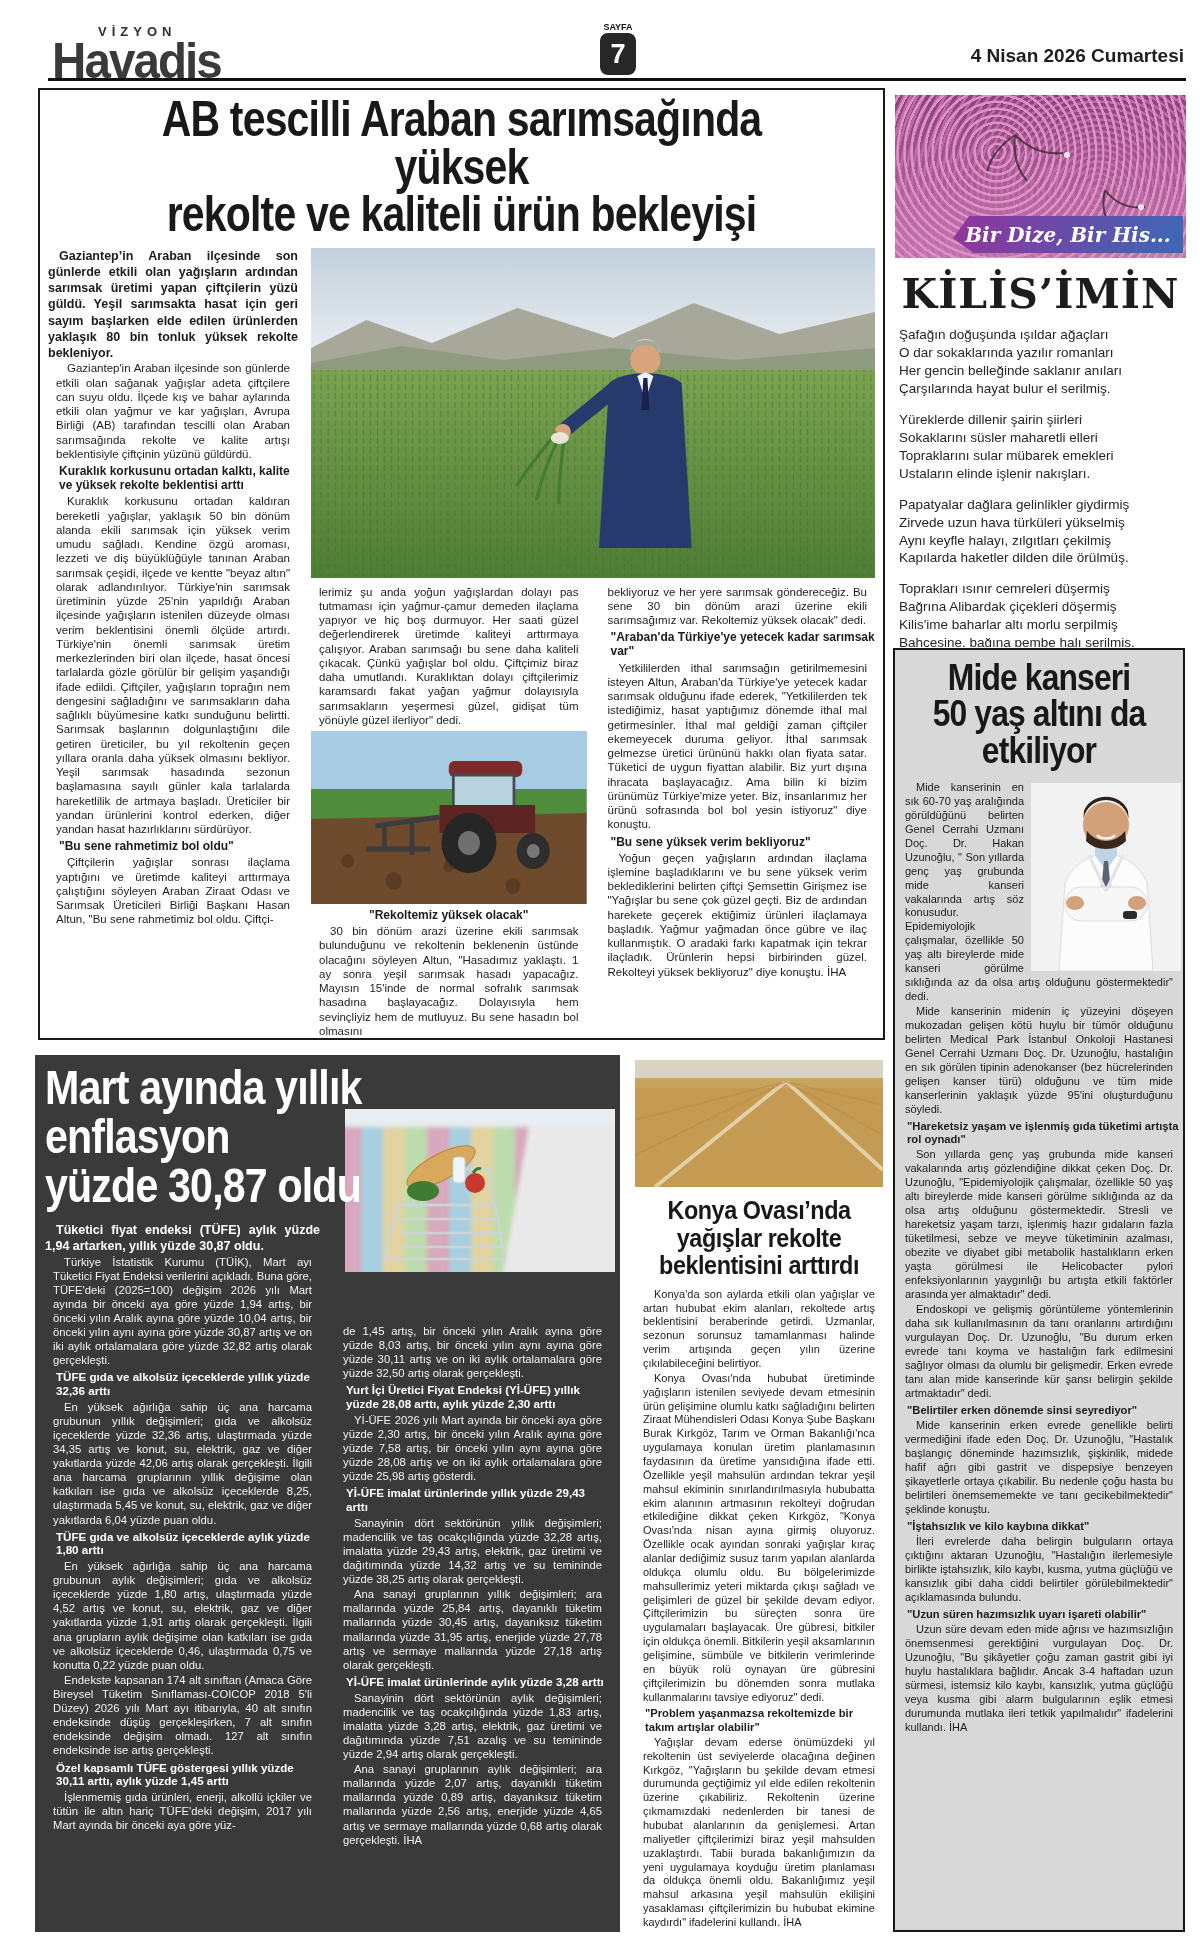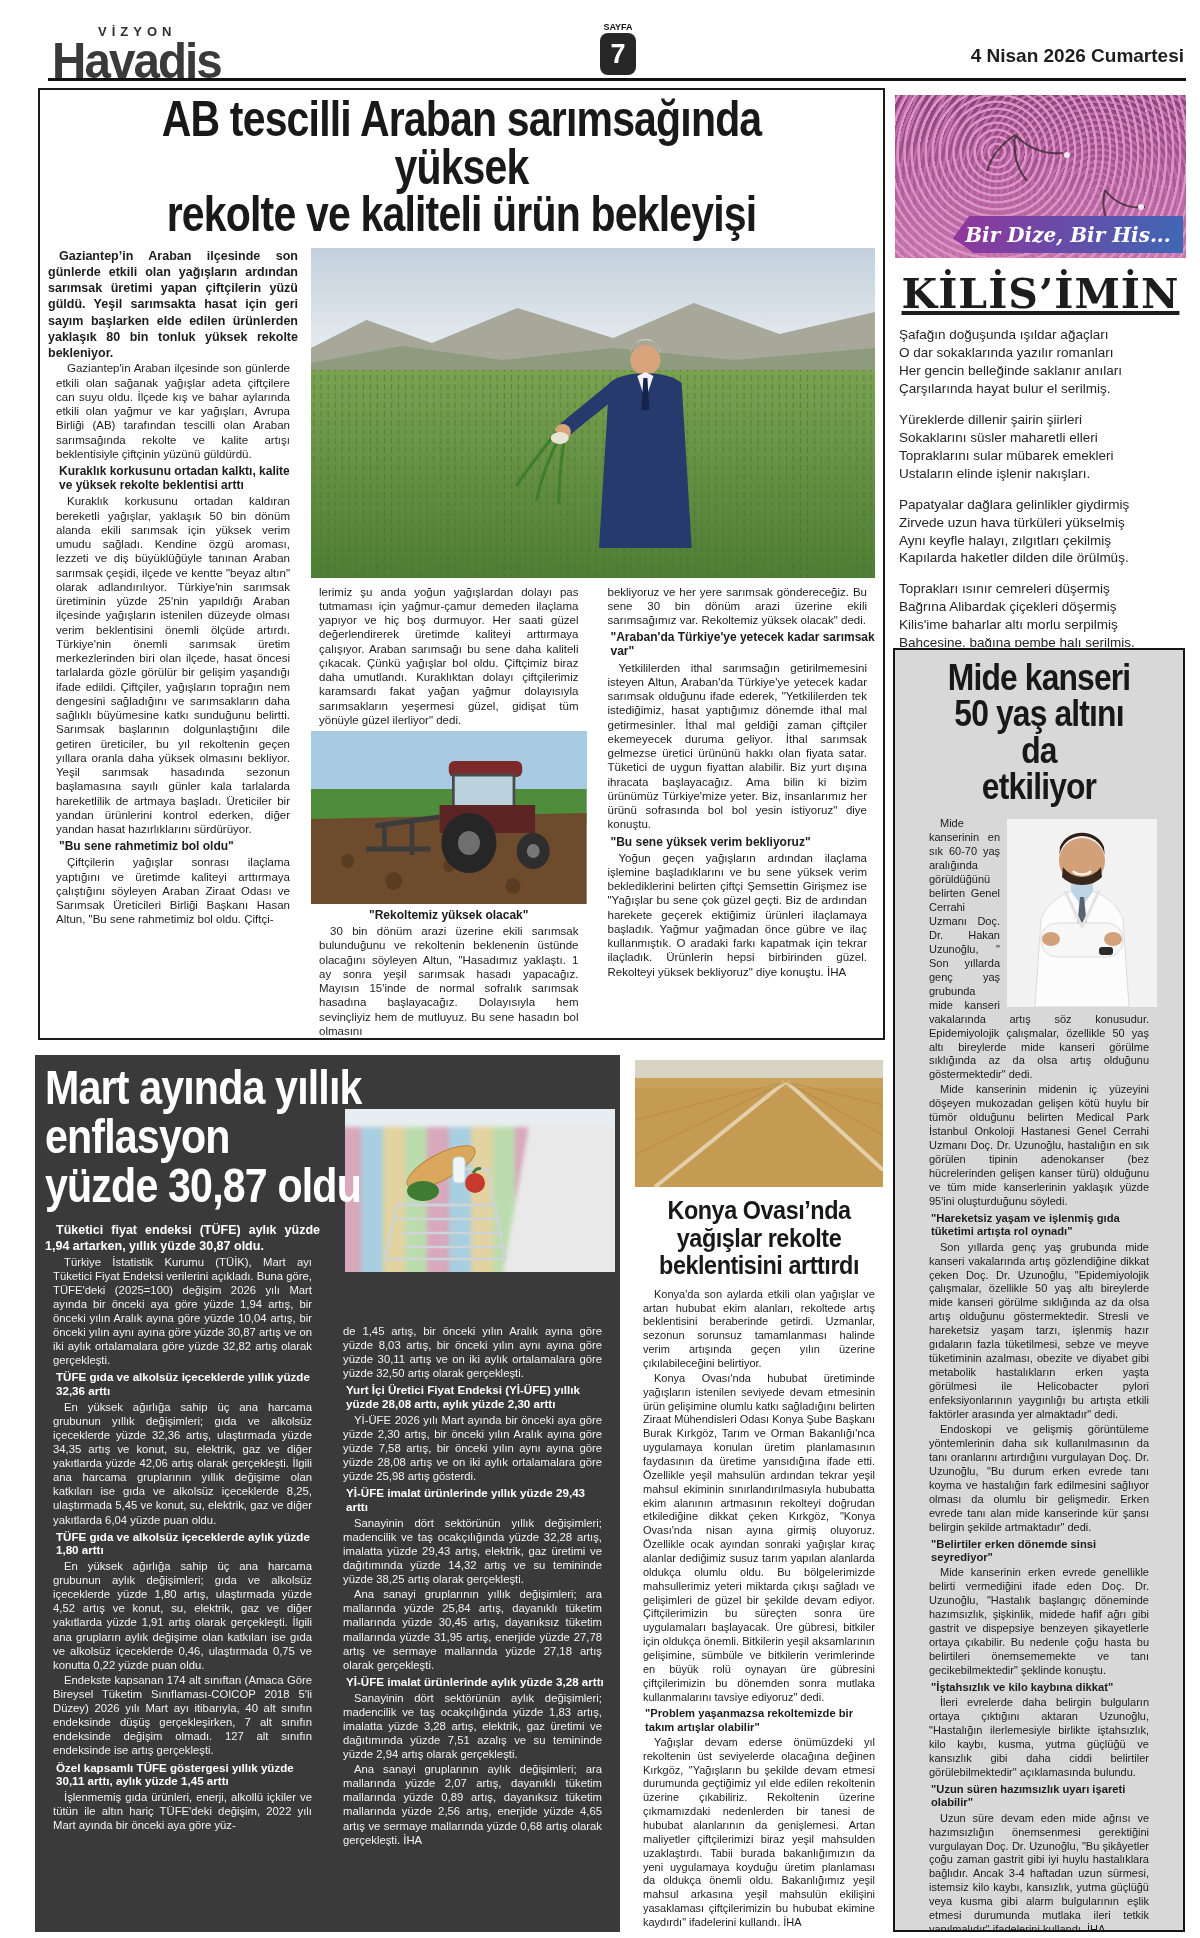--- a/index.html
+++ b/index.html
@@ -53,26 +53,26 @@
        repeating-radial-gradient(circle at 35% 35%, #dc93c6 0 2px, rgba(0,0,0,0) 3px 7px),
        repeating-radial-gradient(circle at 70% 60%, #c06aa8 0 2px, rgba(0,0,0,0) 3px 6px),
        linear-gradient(180deg,#8a4279, #ad5b96 55%, #c77bb2); }
   .ribbon { position:absolute; right:3px; bottom:5px; left:58px; height:37px;
             background:linear-gradient(100deg,#93359b 0%, #6a4aa8 45%, #3e68b4 100%);
             clip-path:polygon(0 60%, 7% 0, 100% 0, 100% 100%, 9% 100%);
             display:flex; align-items:center; justify-content:center;
             font-family:"DejaVu Serif","Liberation Serif",serif; font-style:italic; font-weight:bold;
             color:#fff; font-size:20px; }
   .poem-title { text-align:center; font-family:"DejaVu Serif","Liberation Serif",serif; font-weight:bold;
-                font-size:41px; margin:12px 0 8px; color:#1d1d1d; letter-spacing:1px;text-decoration:underline; }
+                font-size:41px; margin:12px 0 8px; color:#1d1d1d; letter-spacing:1px; }
   .stanza { white-space:pre-line; font-size:13.5px; line-height:1.33; color:#262626; margin:0 0 13px 4px; text-align:left; }
 
   
   .cancer-box { position:absolute; left:893px; top:648px; width:292px; height:1284px; background:#d8d8d8;
-                border:2px solid #151515; box-sizing:border-box; padding:10px 26px; overflow:hidden; }
+                border:2px solid #151515; box-sizing:border-box; padding:10px 2px; overflow:hidden; }
   .cancer-title { text-align:center; font-weight:bold; font-size:37px; line-height:.98; letter-spacing:-1px;
                   transform:scaleX(.86); transform-origin:center top; margin-bottom:12px; color:#181818; }
   .doc-photo { float:right; width:150px; height:188px; margin:2px 0 5px 7px; background:#f2f2f2; }
   .cb .bp { font-size:11px; line-height:1.27; }
   .cb .sh { font-size:11.2px; padding-left:10px; }
 
   
   .inf-box { position:absolute; left:35px; top:1055px; width:585px; height:877px; background:#3a3a3a;
              color:#f3f3f3; box-sizing:border-box; padding:8px 10px; overflow:hidden; }
   .inf-h { font-weight:bold; font-size:49px; line-height:1.0; color:#fff; letter-spacing:-1px;
@@ -298,21 +298,21 @@
     <div class="inf-cols">
       <div class="inf-col">
         <div class="lead">Tüketici fiyat endeksi (TÜFE) aylık yüzde 1,94 artarken, yıllık yüzde 30,87 oldu.</div>
         <div class="bp">Türkiye İstatistik Kurumu (TÜİK), Mart ayı Tüketici Fiyat Endeksi verilerini açıkladı. Buna göre, TÜFE'deki (2025=100) değişim 2026 yılı Mart ayında bir önceki aya göre yüzde 1,94 artış, bir önceki yılın Aralık ayına göre yüzde 10,04 artış, bir önceki yılın aynı ayına göre yüzde 30,87 artış ve on iki aylık ortalamalara göre yüzde 32,82 artış olarak gerçekleşti.</div>
         <div class="sh">TÜFE gıda ve alkolsüz içeceklerde yıllık yüzde 32,36 arttı</div>
         <div class="bp">En yüksek ağırlığa sahip üç ana harcama grubunun yıllık değişimleri; gıda ve alkolsüz içeceklerde yüzde 32,36 artış, ulaştırmada yüzde 34,35 artış ve konut, su, elektrik, gaz ve diğer yakıtlarda yüzde 42,06 artış olarak gerçekleşti. İlgili ana harcama gruplarının yıllık değişime olan katkıları ise gıda ve alkolsüz içeceklerde 8,25, ulaştırmada 5,45 ve konut, su, elektrik, gaz ve diğer yakıtlarda 6,04 yüzde puan oldu.</div>
         <div class="sh">TÜFE gıda ve alkolsüz içeceklerde aylık yüzde 1,80 arttı</div>
         <div class="bp">En yüksek ağırlığa sahip üç ana harcama grubunun aylık değişimleri; gıda ve alkolsüz içeceklerde yüzde 1,80 artış, ulaştırmada yüzde 4,52 artış ve konut, su, elektrik, gaz ve diğer yakıtlarda yüzde 1,91 artış olarak gerçekleşti. İlgili ana grupların aylık değişime olan katkıları ise gıda ve alkolsüz içeceklerde 0,46, ulaştırmada 0,75 ve konutta 0,22 yüzde puan oldu.</div>
         <div class="bp">Endekste kapsanan 174 alt sınıftan (Amaca Göre Bireysel Tüketim Sınıflaması-COICOP 2018 5'li Düzey) 2026 yılı Mart ayı itibarıyla, 40 alt sınıfın endeksinde düşüş gerçekleşirken, 7 alt sınıfın endeksinde değişim olmadı. 127 alt sınıfın endeksinde ise artış gerçekleşti.</div>
         <div class="sh">Özel kapsamlı TÜFE göstergesi yıllık yüzde 30,11 arttı, aylık yüzde 1,45 arttı</div>
-        <div class="bp">İşlenmemiş gıda ürünleri, enerji, alkollü içkiler ve tütün ile altın hariç TÜFE'deki değişim, 2022 yılı Mart ayında bir önceki aya göre yüz-</div>
+        <div class="bp">İşlenmemiş gıda ürünleri, enerji, alkollü içkiler ve tütün ile altın hariç TÜFE'deki değişim, 2017 yılı Mart ayında bir önceki aya göre yüz-</div>
       </div>
       <div class="inf-col inf-col2">
         <div class="bp" style="text-indent:0">de 1,45 artış, bir önceki yılın Aralık ayına göre yüzde 8,03 artış, bir önceki yılın aynı ayına göre yüzde 30,11 artış ve on iki aylık ortalamalara göre yüzde 32,50 artış olarak gerçekleşti.</div>
         <div class="sh">Yurt İçi Üretici Fiyat Endeksi (Yİ-ÜFE) yıllık yüzde 28,08 arttı, aylık yüzde 2,30 arttı</div>
         <div class="bp">Yİ-ÜFE 2026 yılı Mart ayında bir önceki aya göre yüzde 2,30 artış, bir önceki yılın Aralık ayına göre yüzde 7,58 artış, bir önceki yılın aynı ayına göre yüzde 28,08 artış ve on iki aylık ortalamalara göre yüzde 25,98 artış gösterdi.</div>
         <div class="sh">Yİ-ÜFE imalat ürünlerinde yıllık yüzde 29,43 arttı</div>
         <div class="bp">Sanayinin dört sektörünün yıllık değişimleri; madencilik ve taş ocakçılığında yüzde 32,28 artış, imalatta yüzde 29,43 artış, elektrik, gaz üretimi ve dağıtımında yüzde 14,32 artış ve su temininde yüzde 38,25 artış olarak gerçekleşti.</div>
         <div class="bp">Ana sanayi gruplarının yıllık değişimleri; ara mallarında yüzde 25,84 artış, dayanıklı tüketim mallarında yüzde 30,45 artış, dayanıksız tüketim mallarında yüzde 31,95 artış, enerjide yüzde 27,78 artış ve sermaye mallarında yüzde 27,18 artış olarak gerçekleşti.</div>
         <div class="sh">Yİ-ÜFE imalat ürünlerinde aylık yüzde 3,28 arttı</div>
         <div class="bp">Sanayinin dört sektörünün aylık değişimleri; madencilik ve taş ocakçılığında yüzde 1,83 artış, imalatta yüzde 3,28 artış, elektrik, gaz üretimi ve dağıtımında yüzde 7,51 azalış ve su temininde yüzde 2,94 artış olarak gerçekleşti.</div>

